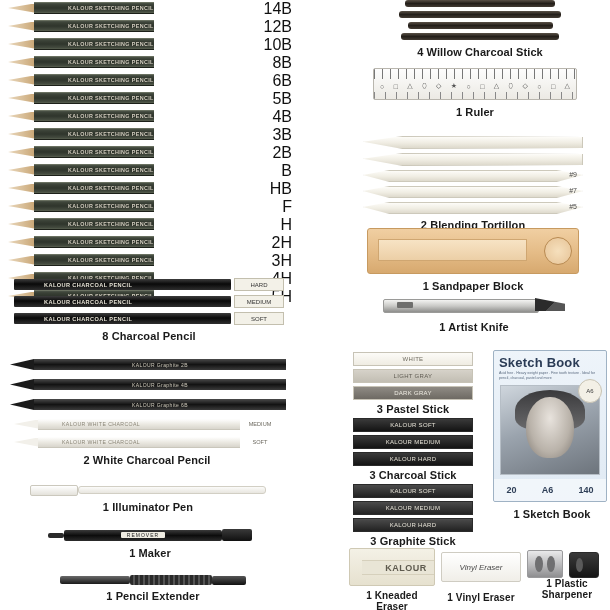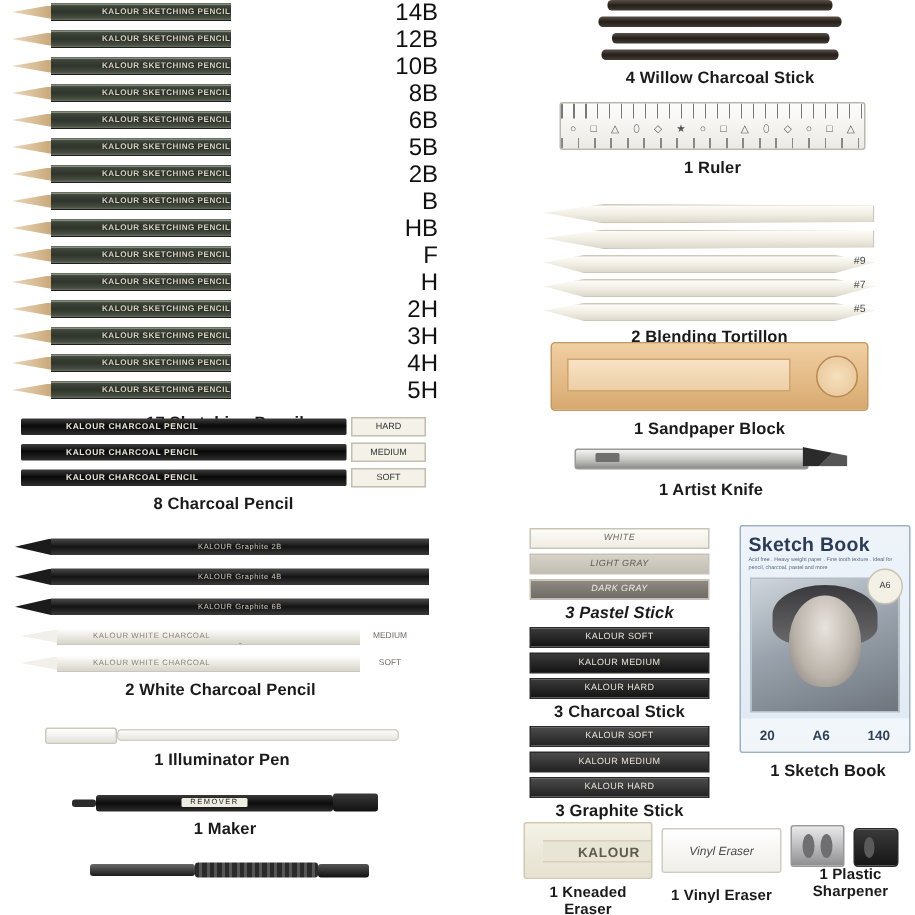--- a/index.html
+++ b/index.html
@@ -322,20 +322,42 @@
           </div>
         <div class="pencil-row">
             <div class="p-wrap">
               <div class="pencil">
                 <div class="tip"></div>
                 <div class="body">
                   <div class="brand">KALOUR  SKETCHING PENCIL</div>
                 </div>
               </div>
             </div>
+            <div class="grade-box" style="position:static;">4B</div>
+          </div>
+        <div class="pencil-row">
+            <div class="p-wrap">
+              <div class="pencil">
+                <div class="tip"></div>
+                <div class="body">
+                  <div class="brand">KALOUR  SKETCHING PENCIL</div>
+                </div>
+              </div>
+            </div>
+            <div class="grade-box" style="position:static;">3B</div>
+          </div>
+        <div class="pencil-row">
+            <div class="p-wrap">
+              <div class="pencil">
+                <div class="tip"></div>
+                <div class="body">
+                  <div class="brand">KALOUR  SKETCHING PENCIL</div>
+                </div>
+              </div>
+            </div>
             <div class="grade-box" style="position:static;">2B</div>
           </div>
         <div class="pencil-row">
             <div class="p-wrap">
               <div class="pencil">
                 <div class="tip"></div>
                 <div class="body">
                   <div class="brand">KALOUR  SKETCHING PENCIL</div>
                 </div>
               </div>
@@ -503,20 +525,21 @@
       </div>
       <div class="caption" style="margin-top:5px;">1 Maker</div>
     </div>
 
     <div class="group" style="left:60px;top:574px;width:186px;">
       <div class="extender">
         <div class="e1"></div>
         <div class="e2"></div>
         <div class="e3"></div>
       </div>
+      <div class="caption" style="margin-top:4px;">1 Pencil Extender</div>
     </div>
   </div>
 
   <div class="col colR">
 
     <div class="group" style="left:60px;top:0;width:170px;">
       <div class="willow" style="width:150px;"></div>
       <div class="willow" style="width:162px;"></div>
       <div class="willow" style="width:145px;"></div>
       <div class="willow" style="width:158px;"></div>
@@ -579,21 +602,21 @@
 
     <div class="group" style="left:48px;top:294px;width:182px;">
       <div class="knife">
         <div class="handle"></div>
         <div class="slide"></div>
         <div class="blade"></div>
       </div>
       <div class="caption" style="margin-top:5px;">1 Artist Knife</div>
     </div>
 
-    <div class="group" style="left:18px;top:352px;width:120px;font-style:italic;">
+    <div class="group" style="left:18px;top:352px;width:120px;">
       <div class="stick white">WHITE</div>
       <div class="stick lgray">LIGHT GRAY</div>
       <div class="stick dgray">DARK GRAY</div>
       <div class="caption" style="margin-top:3px;">3 Pastel Stick</div>
     </div>
 
     <div class="group" style="left:18px;top:418px;width:120px;">
       <div class="stick dark">KALOUR    SOFT</div>
       <div class="stick dark">KALOUR    MEDIUM</div>
       <div class="stick dark">KALOUR    HARD</div>

